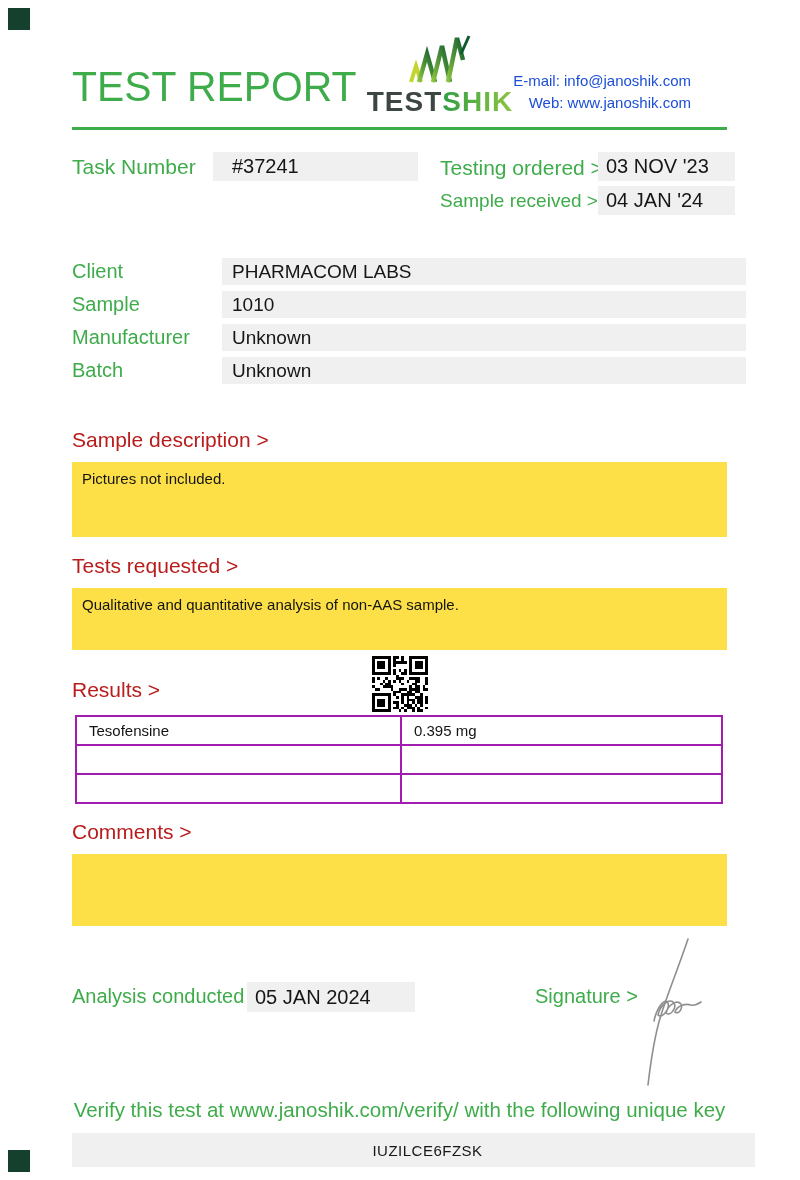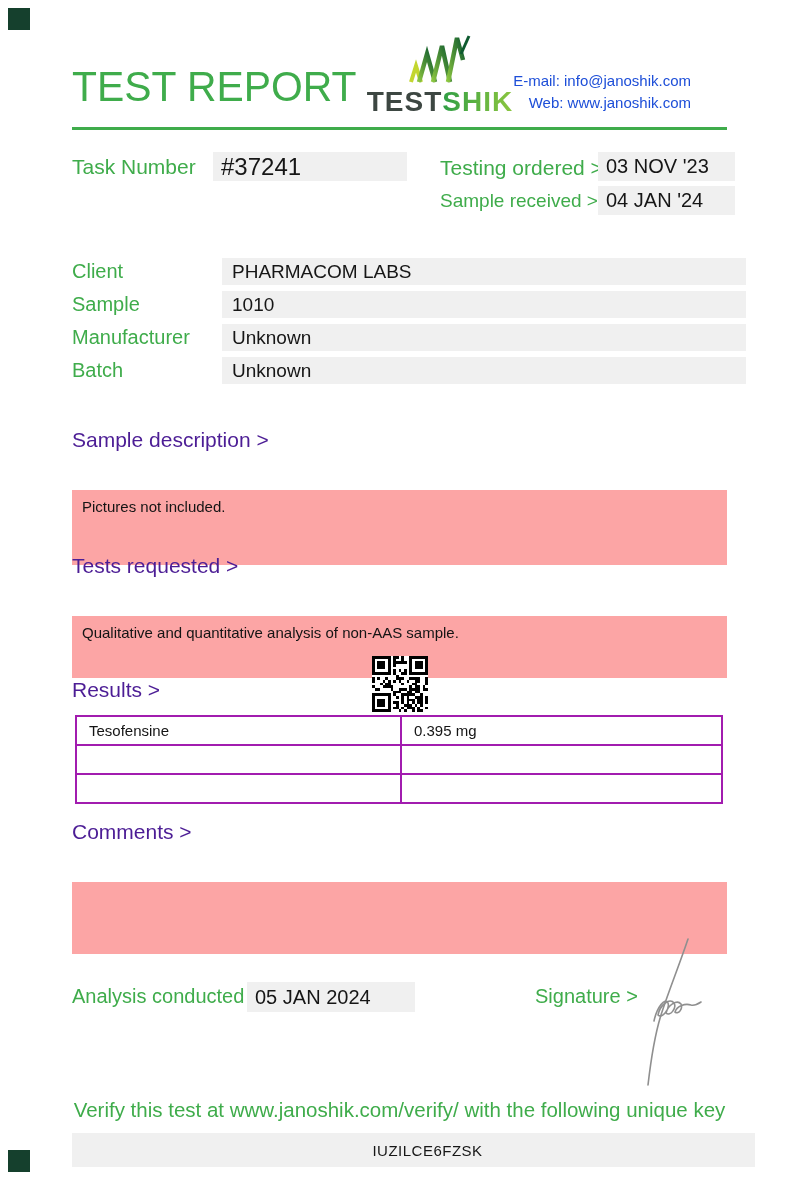--- a/index.html
+++ b/index.html
@@ -27,36 +27,36 @@
     .logo-shik{background:linear-gradient(90deg,#2f9e45,#8cc63f);-webkit-background-clip:text;color:transparent;}
   }
   .contact{position:absolute;right:73px;top:70px;text-align:right;font-size:15px;color:#1d4ed8;line-height:22px;}
   .rule{position:absolute;left:72px;top:127px;width:655px;height:3px;background:#3fac4b;}
 
   .green-label{color:#3fac4b;font-size:21px;white-space:nowrap;}
   .value-box{position:absolute;background:#f0f0f0;display:flex;align-items:center;color:#161616;}
 
   
   .task-label{position:absolute;left:72px;top:155px;}
-  .task-box{left:213px;top:152px;width:186px;height:29px;font-size:24px;padding-left:8px;}
+  .task-box{left:213px;top:152px;width:186px;height:29px;font-size:20px;padding-left:19px;}
   .date-label{position:absolute;left:440px;width:150px;text-align:center;}
   .date-label-1{top:156px;}
   .date-label-2{top:190px;font-size:19px;}
   .date-box{left:598px;width:129px;height:29px;font-size:20px;padding-left:8px;font-weight:500;}
   .date-box-1{top:152px;}
   .date-box-2{top:186px;}
 
   
   .info-label{position:absolute;left:72px;font-size:20px;color:#3fac4b;}
   .info-box{left:222px;width:514px;height:27px;font-size:19px;padding-left:10px;}
 
   
-  .section-heading{position:absolute;left:72px;margin:0;font-size:21px;font-weight:400;color:#4c1d95;}
-  .content-box{position:absolute;left:72px;width:655px;background:#fca5a5;
-    font-size:15px;color:#141414;padding:8px 10px;box-sizing:border-box;margin-top:28px;}
+  .section-heading{position:absolute;left:72px;margin:0;font-size:21px;font-weight:400;color:#b91c1c;}
+  .content-box{position:absolute;left:72px;width:655px;background:#fde047;
+    font-size:15px;color:#141414;padding:8px 10px;box-sizing:border-box;}
 
   
   .results-table{
     position:absolute;left:75px;top:715px;width:648px;height:85px;
     border-collapse:collapse;table-layout:fixed;
   }
   .results-table td{
     border:2px solid #a21caf;font-size:15px;color:#141414;
     padding:0 0 0 12px;height:27px;vertical-align:middle;background:#ffffff;
   }

